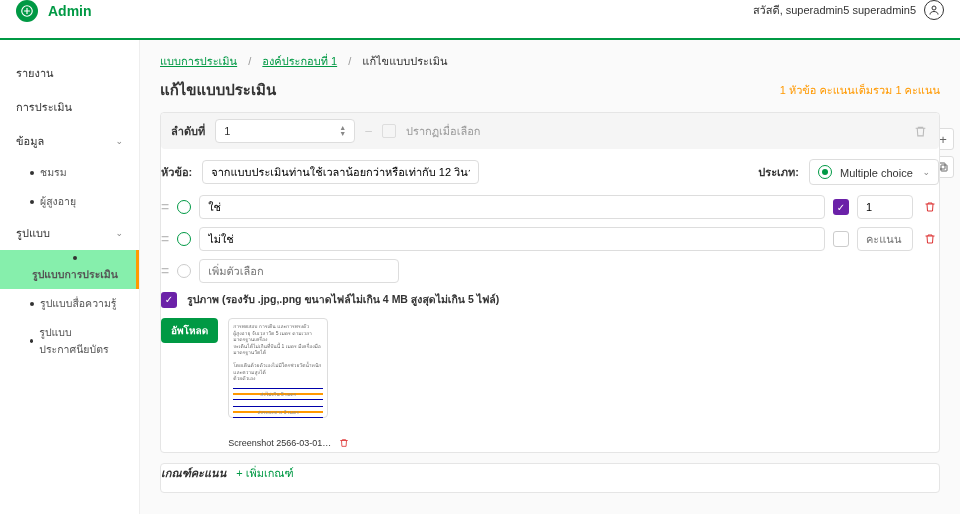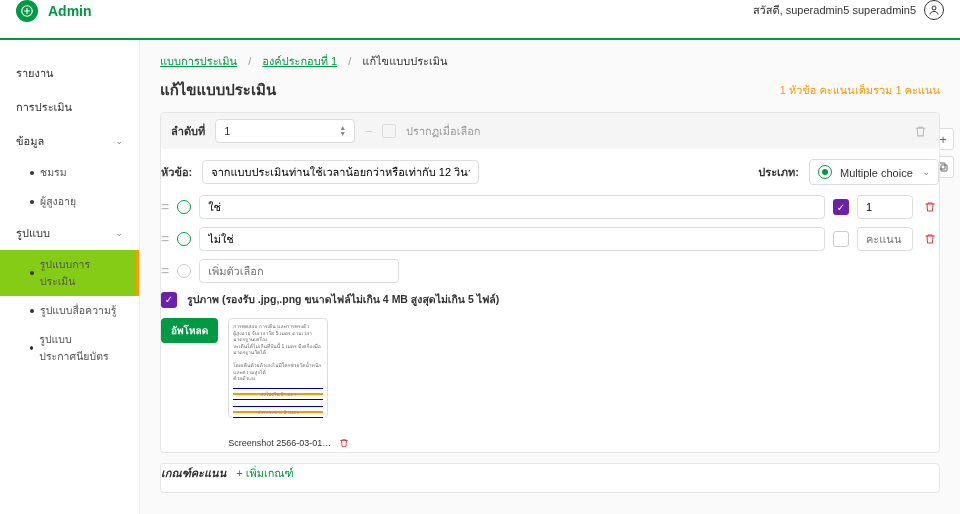--- a/index.html
+++ b/index.html
@@ -7,21 +7,21 @@
 .header { height: 40px; border-bottom: 2px solid #009944; display: flex; align-items: flex-start; justify-content: space-between; padding: 0 16px; }
 .header-left { display: flex; align-items: center; gap: 10px; }
 .logo { width: 22px; height: 22px; border-radius: 50%; background: #009944; display: flex; align-items: center; justify-content: center; color: #fff; font-size: 14px; }
 .brand { color: #009944; font-weight: 700; font-size: 14px; }
 .header-right { display: flex; align-items: center; gap: 8px; font-size: 11px; }
 .avatar-icon { width: 20px; height: 20px; border-radius: 50%; border: 1.5px solid #333; display: flex; align-items: center; justify-content: center; }
 .layout { display: flex; height: calc(100vh - 40px); }
 .sidebar { width: 140px; border-right: 1px solid #eee; padding: 16px 0; font-size: 11px; }
 .sidebar-item { padding: 8px 16px; cursor: pointer; display: flex; align-items: center; justify-content: space-between; }
 .sidebar-sub { padding: 6px 16px 6px 30px; display: flex; align-items: center; gap: 6px; font-size: 10.5px; color: #555; }
-.sidebar-sub.active { background: #84cc16; font-weight: 400; border-right: 3px solid #f90; }
+.sidebar-sub.active { background: #86efac; font-weight: 700; border-right: 3px solid #f90; flex-direction: column; }
 .bullet { width: 4px; height: 4px; border-radius: 50%; background: #333; }
 .main { flex: 1; background: #fafafa; padding: 12px 20px; overflow-y: auto; position: relative; }
 .breadcrumb { font-size: 11px; margin-bottom: 8px; }
 .breadcrumb a { color: #009944; text-decoration: underline; }
 .breadcrumb .sep { margin: 0 8px; color: #999; }
 .page-head { display: flex; justify-content: space-between; align-items: center; margin-bottom: 10px; }
 .page-title { font-size: 15px; font-weight: 700; }
 .page-meta { color: #f90; font-size: 11px; }
 .card { background: #fff; border: 1px solid #e5e5e5; border-radius: 4px; margin-bottom: 10px; position: relative; }
 .row { display: flex; align-items: center; gap: 10px; margin-bottom: 10px; }

